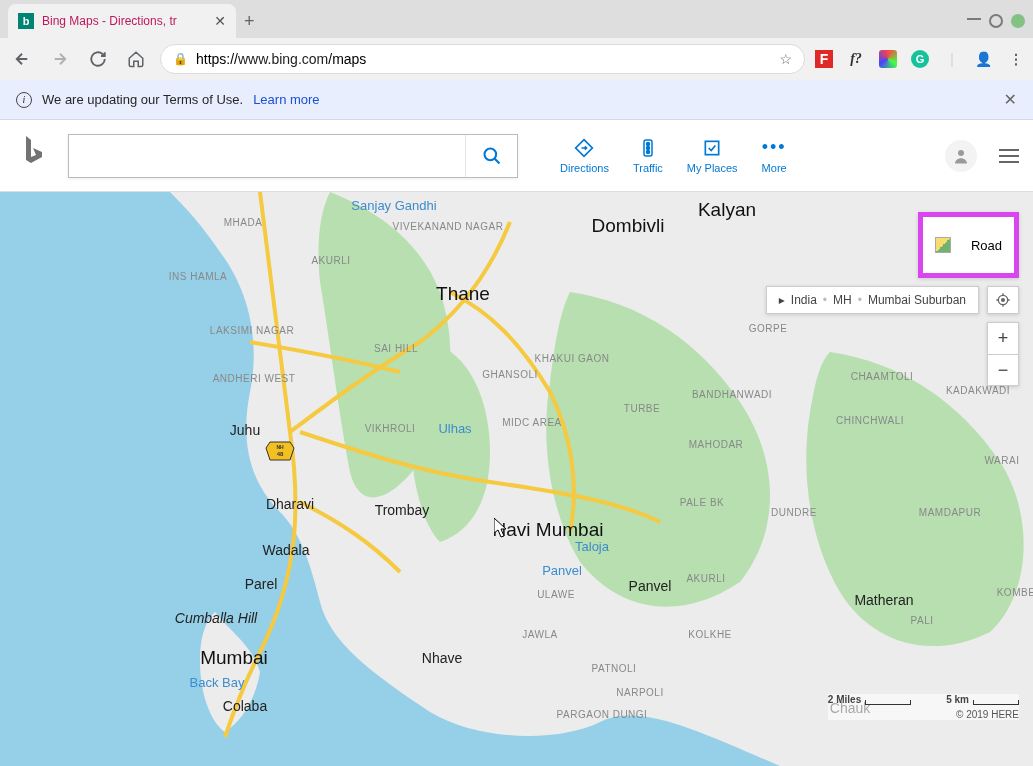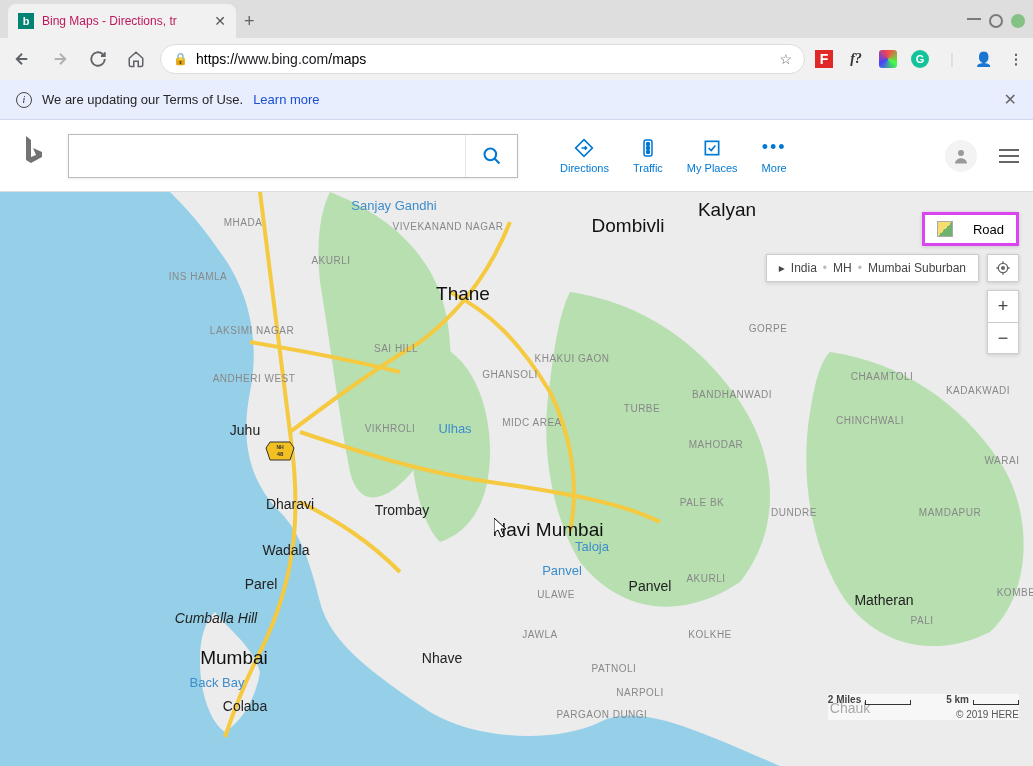--- a/index.html
+++ b/index.html
@@ -49,21 +49,21 @@
 .map-wrap { position: relative; height: 574px; overflow: hidden; }
 .map-svg { position: absolute; inset: 0; }
 
 .map-label { position: absolute; font-weight: 400; color: #333; transform: translate(-50%,-50%); white-space: nowrap; }
 .map-label.city { font-size: 19px; font-weight: 500; color: #111; }
 .map-label.town { font-size: 14px; color: #222; }
 .map-label.area { font-size: 10px; color: #888; letter-spacing: .5px; }
 .map-label.water { font-size: 13px; color: #3c8dcc; }
 
 .map-overlay-tr { position: absolute; right: 14px; top: 20px; display: flex; flex-direction: column; gap: 8px; align-items: flex-end; }
-.road-btn { background: #fff; border: 3px solid #d946ef; box-shadow: 0 1px 4px rgba(0,0,0,.15); display: flex; align-items: center; gap: 20px; padding: 6px 12px; font-size: 13px; cursor: pointer; }
+.road-btn { background: #fff; border: 5px solid #d946ef; box-shadow: 0 1px 4px rgba(0,0,0,.15); display: flex; align-items: center; gap: 20px; padding: 20px 12px; font-size: 13px; cursor: pointer; }
 .road-btn .swatch { width: 16px; height: 16px; background: linear-gradient(135deg,#f7dc6f 50%,#6fb36f 50%); border: 1px solid #aaa; }
 .locate-row { display: flex; gap: 8px; align-items: stretch; }
 .breadcrumb { background: #fff; border: 1px solid #ccc; box-shadow: 0 1px 4px rgba(0,0,0,.15); display: flex; align-items: center; gap: 6px; padding: 6px 12px; font-size: 12px; color: #444; }
 .breadcrumb .sep { color: #bbb; }
 .loc-btn { width: 32px; background: #fff; border: 1px solid #ccc; box-shadow: 0 1px 4px rgba(0,0,0,.15); display: flex; align-items: center; justify-content: center; cursor: pointer; }
 .zoom { display: flex; flex-direction: column; box-shadow: 0 1px 4px rgba(0,0,0,.15); }
 .zoom button { width: 32px; height: 32px; background: #fff; border: 1px solid #ccc; font-size: 18px; color: #444; cursor: pointer; }
 .zoom button:first-child { border-bottom: none; }
 
 .map-overlay-br { position: absolute; right: 14px; bottom: 46px; text-align: right; font-size: 10px; color: #444; background: rgba(255,255,255,.6); }

